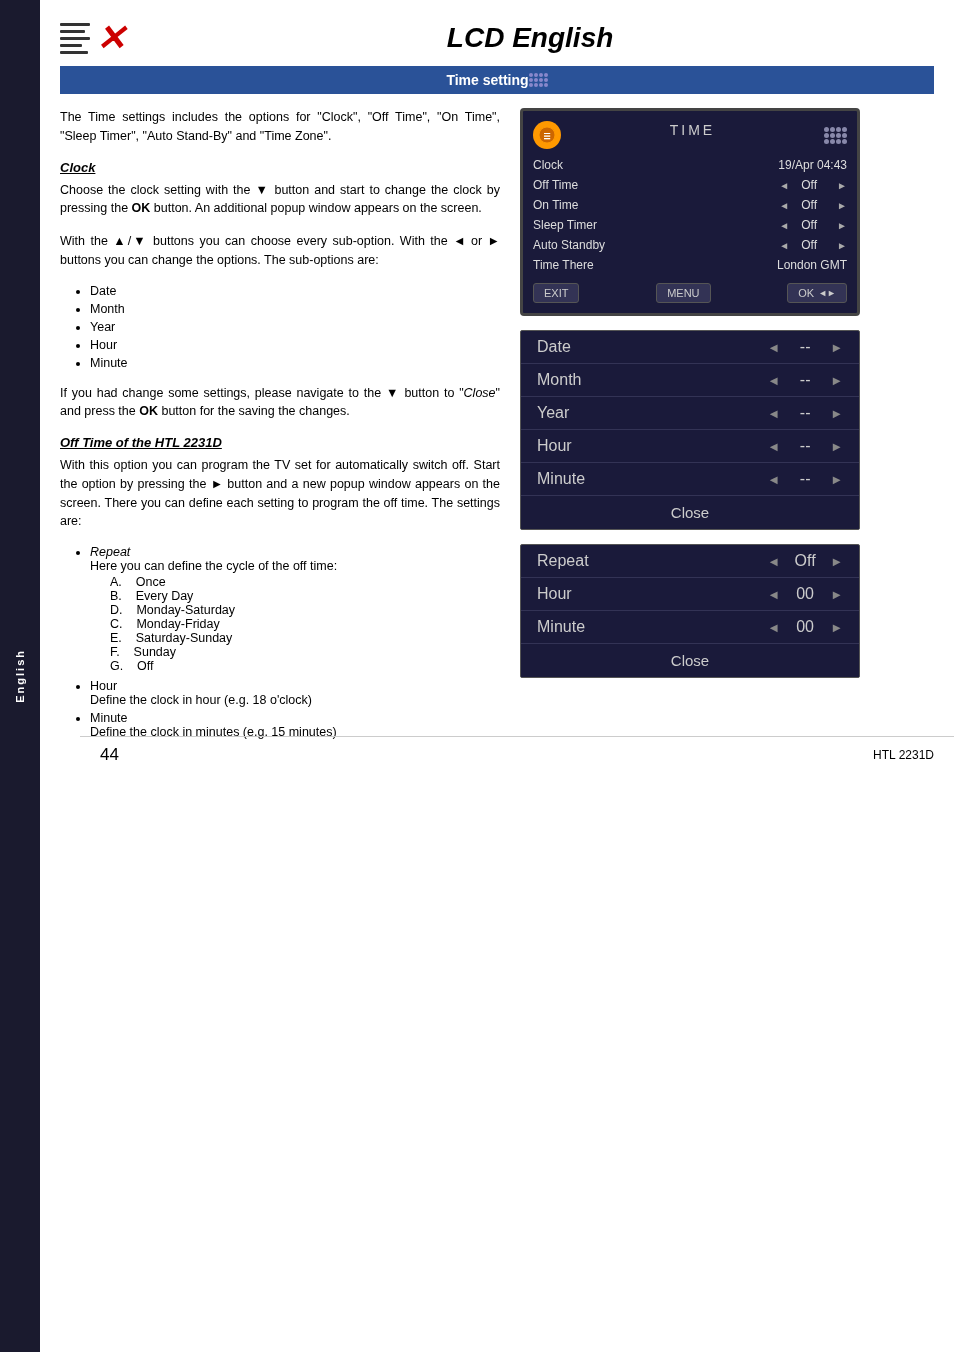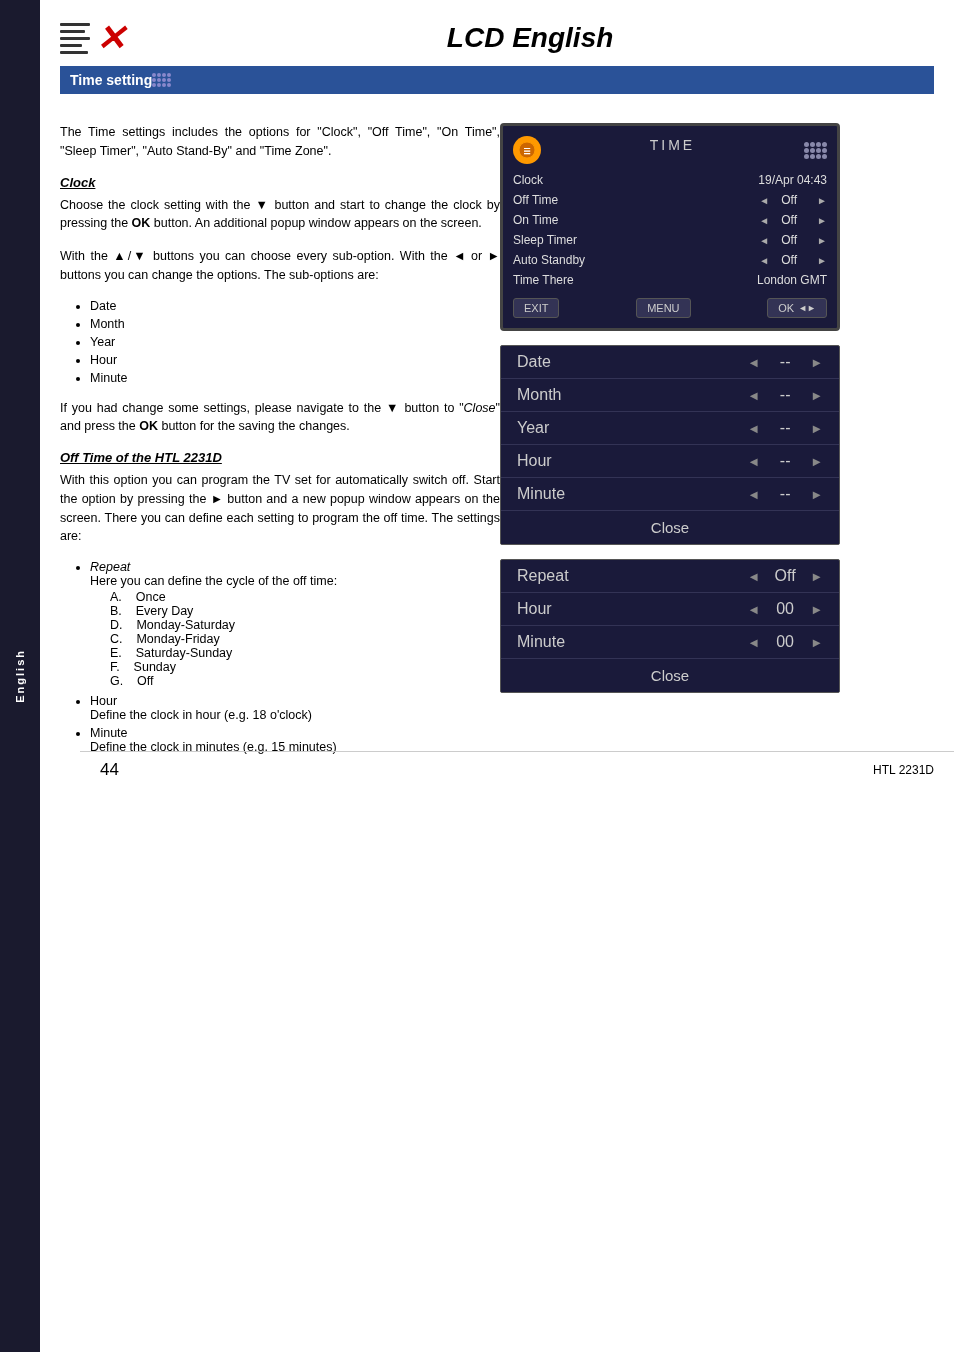--- a/index.html
+++ b/index.html
@@ -81,24 +81,24 @@
       color: #000;
     }
 
     
     .section-header {
       background: #2a5298;
       color: #fff;
       padding: 6px 10px;
       font-size: 14px;
       font-weight: bold;
-      margin-bottom: 29px;
-      display: flex;
-      align-items: center;
-      justify-content: flex-start;
+      margin-bottom: 14px;
+      display: flex;
+      align-items: center;
+      justify-content: center;
     }
     .section-header-dots {
       display: flex;
       gap: 2px;
       align-items: center;
     }
     .dot-group {
       display: grid;
       grid-template-columns: repeat(4,4px);
       grid-template-rows: repeat(3,4px);
@@ -107,20 +107,21 @@
     .dot {
       width: 4px;
       height: 4px;
       background: #8888cc;
       border-radius: 50%;
     }
 
     
     .content-area {
       display: flex;
+      gap: 20px;
     }
     .left-col {
       flex: 1;
       max-width: 440px;
     }
     .right-col {
       width: 340px;
       flex-shrink: 0;
     }
 

